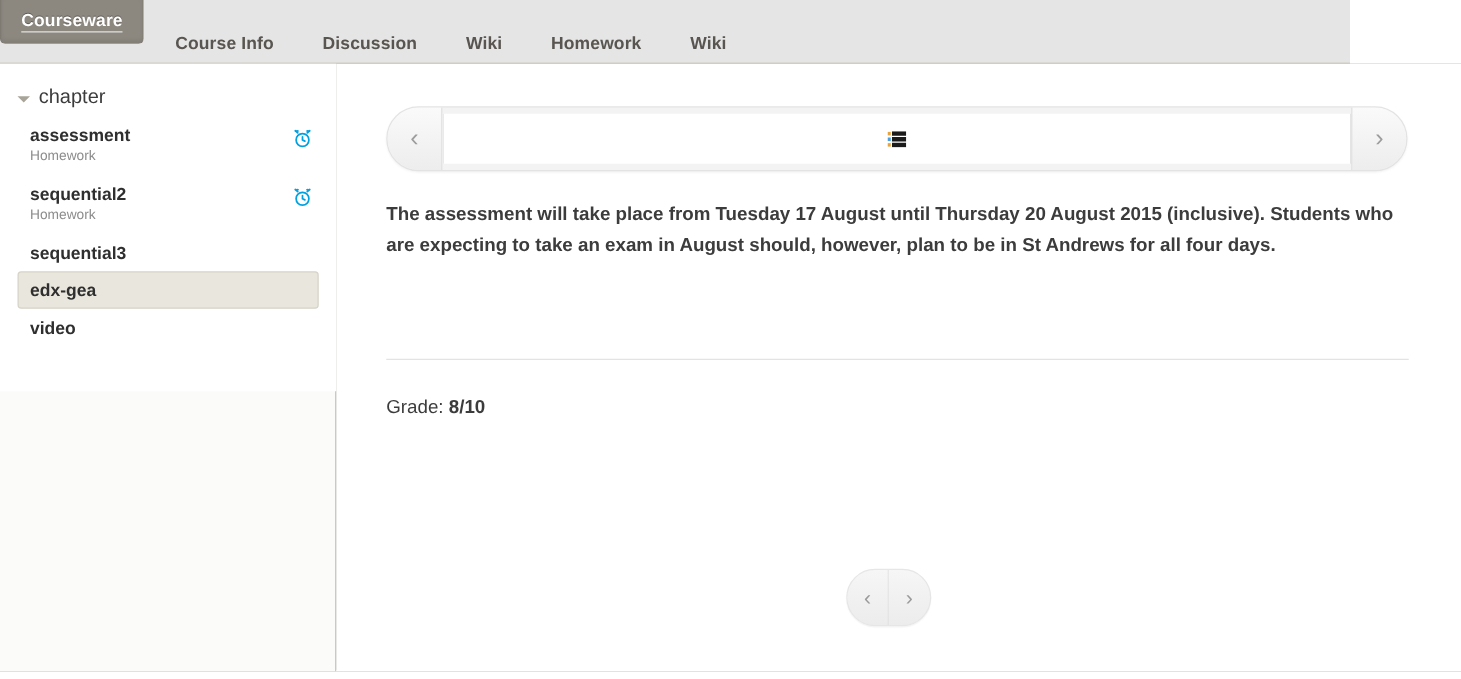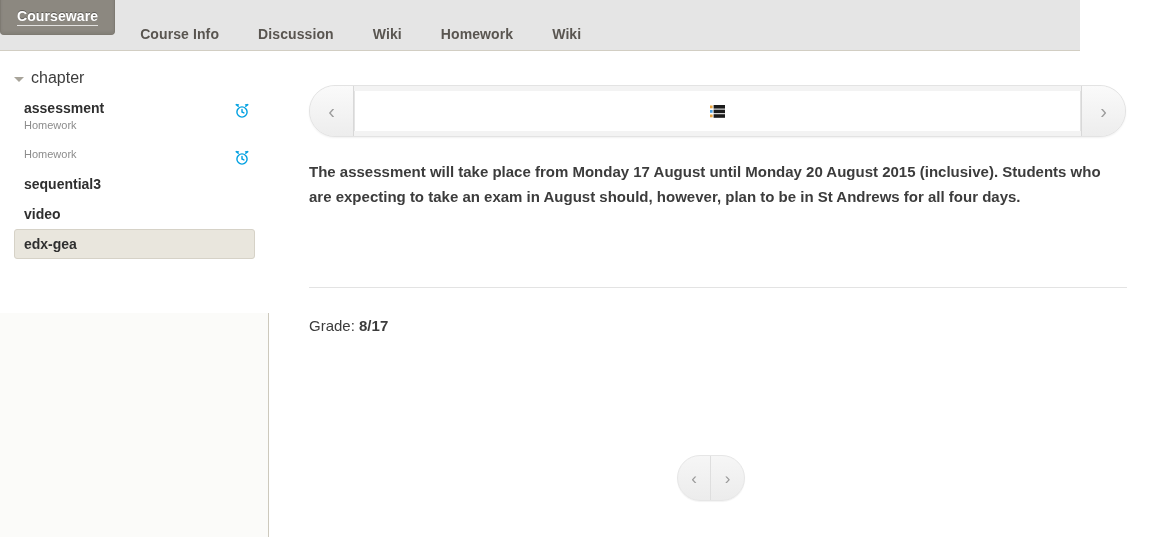--- a/index.html
+++ b/index.html
@@ -347,47 +347,48 @@
                   <path d="M8 6.4 L8 9 L9.9 9.9" stroke-linecap="round"></path>
                 </g>
                 <path d="M2.4 1.4 a2.3 2.3 0 0 1 2.9 0.3 l-1.1 1.1 z" fill="#00a0e1"></path>
                 <path d="M13.6 1.4 a2.3 2.3 0 0 0 -2.9 0.3 l1.1 1.1 z" fill="#00a0e1"></path>
               </svg>
             </span>
           </a>
         </li>
         <li>
           <a class="seq-row" href="#">
+            <span class="seq-name">sequential2</span>
             <span class="seq-type">Homework</span>
             <span class="clock-icon">
               <svg viewBox="0 0 16 16" width="16" height="16" aria-hidden="true">
                 <g fill="none" stroke="#00a0e1" stroke-width="1.4">
                   <circle cx="8" cy="9" r="5.1"></circle>
                   <path d="M4.2 3.3 L2.2 1.6 M11.8 3.3 L13.8 1.6" stroke-linecap="round"></path>
                   <path d="M8 6.4 L8 9 L9.9 9.9" stroke-linecap="round"></path>
                 </g>
                 <path d="M2.4 1.4 a2.3 2.3 0 0 1 2.9 0.3 l-1.1 1.1 z" fill="#00a0e1"></path>
                 <path d="M13.6 1.4 a2.3 2.3 0 0 0 -2.9 0.3 l1.1 1.1 z" fill="#00a0e1"></path>
               </svg>
             </span>
           </a>
         </li>
         <li>
           <a class="seq-row" href="#">
             <span class="seq-name">sequential3</span>
           </a>
         </li>
         <li>
-          <a class="seq-row" href="#">
-            <span class="seq-name">video</span>
+          <a class="seq-row active" href="#">
+            <span class="seq-name">edx-gea</span>
           </a>
         </li>
         <li>
-          <a class="seq-row active" href="#">
-            <span class="seq-name">edx-gea</span>
+          <a class="seq-row" href="#">
+            <span class="seq-name">video</span>
           </a>
         </li>
       </ul>
     </div>
   </div>
 
   <div class="content">
 
     <div class="seq-nav">
       <div class="seq-nav-btn prev">
@@ -406,28 +407,28 @@
             </svg>
           </span>
         </div>
       </div>
       <div class="seq-nav-btn next">
         <span class="chev">›</span>
       </div>
     </div>
 
     <div class="unit-body">
-      <p class="assessment-text">The assessment  will take place from Monday 17 August until Monday 20 August 2015 (inclusive). Students who are expecting to take an exam in August should, however, plan to be in St Andrews for all four days.</p>
+      <p class="assessment-text">The assessment  will take place from Tuesday 17 August until Thursday 20 August 2015 (inclusive). Students who are expecting to take an exam in August should, however, plan to be in St Andrews for all four days.</p>
     </div>
 
     <hr class="hr-divider">
 
     <div class="grade-line">
       <span>Grade:</span>
-      <span class="grade-value">8/17</span>
+      <span class="grade-value">8/10</span>
     </div>
 
 
     <div class="bottom-nav">
       <div class="bottom-nav-btn prev">
         <span class="chev">‹</span>
       </div>
       <div class="bottom-nav-btn next">
         <span class="chev">›</span>
       </div>

